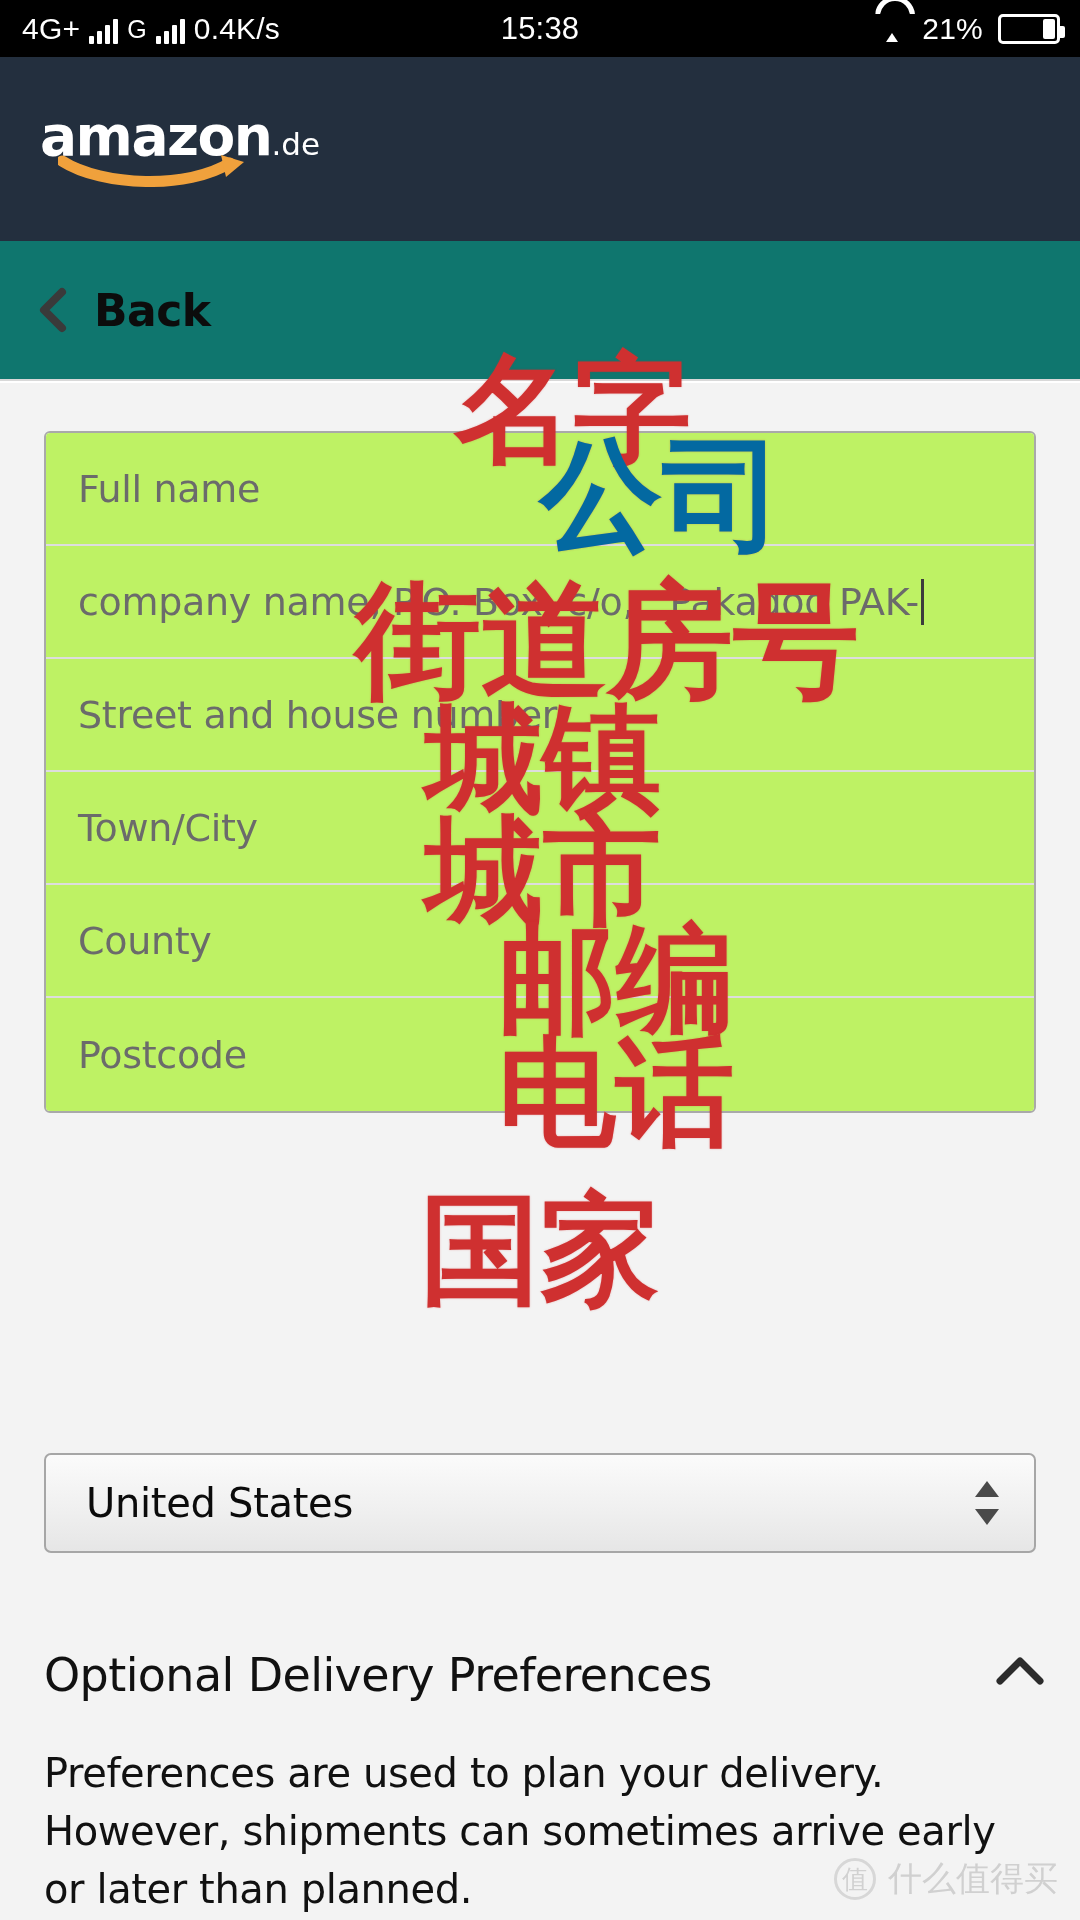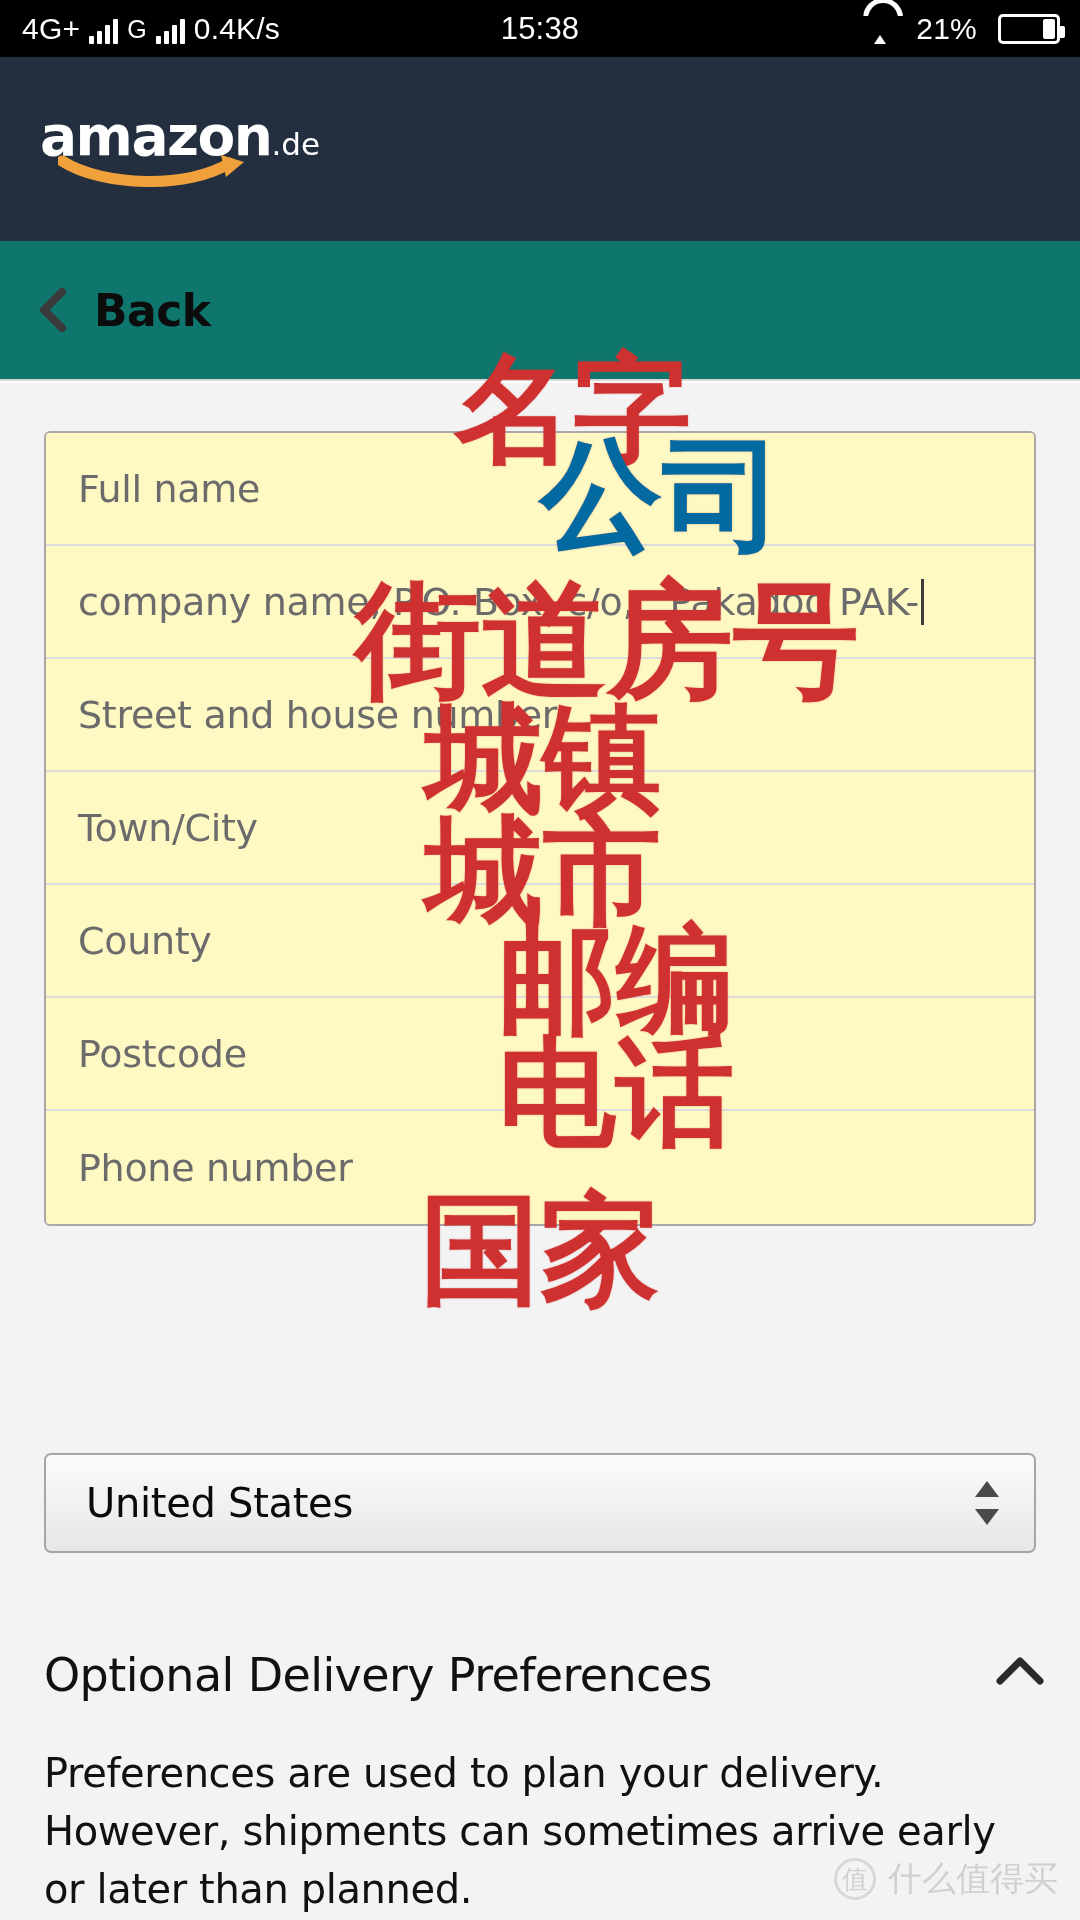--- a/index.html
+++ b/index.html
@@ -13,21 +13,21 @@
 
   
   .statusbar {
     position: absolute; top:0; left:0; width:1080px; height:57px;
     background:#000; color:#fff;
     display:flex; align-items:center;
     font-size: 31px; letter-spacing: .2px;
   }
   .sb-left { position:absolute; left:22px; display:flex; align-items:flex-end; gap:9px; }
   .sb-center { position:absolute; left:0; width:1080px; text-align:center; font-size:31px; }
-  .sb-right { position:absolute; right:20px; display:flex; align-items:flex-end; gap:21px; }
+  .sb-right { position:absolute; right:20px; display:flex; align-items:center; gap:15px; }
   .bars { display:flex; align-items:flex-end; gap:3px; height:26px; }
   .bars i { display:block; width:5px; background:#fff; border-radius:1px; }
   .bars i:nth-child(1){height:8px}
   .bars i:nth-child(2){height:13px}
   .bars i:nth-child(3){height:19px}
   .bars i:nth-child(4){height:25px}
   .net-label { font-size:30px; line-height:30px; }
   .net-label.small { font-size:25px; }
   .speed { font-size:30px; line-height:30px; }
   .wifi { position:relative; width:32px; height:26px; }
@@ -82,21 +82,21 @@
     background:#f3f3f3;
   }
 
   .form-card{
     position:absolute; left:44px; top:48px; width:992px;
     background:#ffffff; border:2px solid #a9a9a9; border-radius:6px;
     overflow:hidden;
   }
   .field{
     height:113px; display:flex; align-items:center;
-    border-bottom:2px solid #dddddd; background:#fef9c3;
+    border-bottom:2px solid #dddddd; background:#bef264;
     padding-left:32px; padding-right:6px;
     position:relative;
   }
   .field:last-child{ border-bottom:none; }
   .ph{
     font-size:38px; color:#6b6b6b; white-space:nowrap;
     font-family:"DejaVu Sans","Liberation Sans",sans-serif;
     font-weight:400; letter-spacing:-.3px;
   }
   .field.clipped{ overflow:hidden; }
@@ -230,23 +230,20 @@
         <span class="ph">Street and house number</span>
       </div>
       <div class="field">
         <span class="ph">Town/City</span>
       </div>
       <div class="field">
         <span class="ph">County</span>
       </div>
       <div class="field">
         <span class="ph">Postcode</span>
-      </div>
-      <div class="field">
-        <span class="ph">Phone number</span>
       </div>
     </div>
 
     <div class="country-select">
       <span class="country-label">United States</span>
       <span class="stepper-icon">
         <svg width="26" height="52" viewBox="0 0 26 52">
           <polygon points="13,4 25,20 1,20" fill="#4a4a4a"></polygon>
           <polygon points="13,48 25,32 1,32" fill="#4a4a4a"></polygon>
         </svg>

